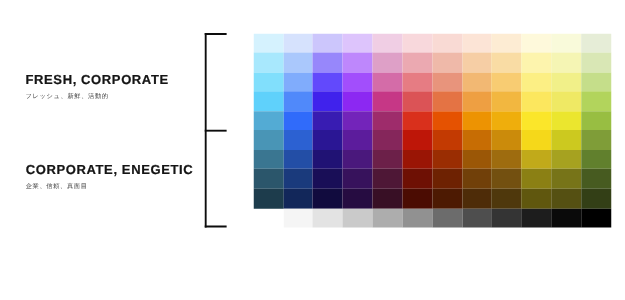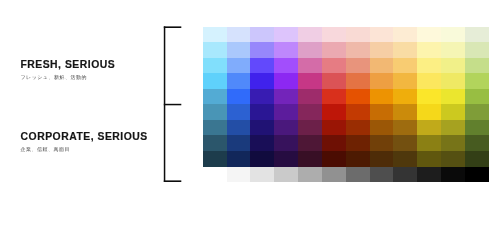--- a/index.html
+++ b/index.html
@@ -44,26 +44,26 @@
 
   .grays { position:absolute; left:226.55px; top:166.9px; display:flex; }
   .gcell { width:23.85px; height:14.8px; }
 </style>
 </head>
 <body>
 
 <div class="stage">
 
   <div class="label-block" id="lbl-fresh">
-    <div class="label-title">FRESH, SERIOUS</div>
+    <div class="label-title">FRESH, CORPORATE</div>
     <div class="label-sub">フレッシュ、新鮮、活動的</div>
   </div>
 
   <div class="label-block" id="lbl-corp">
-    <div class="label-title">CORPORATE, SERIOUS</div>
+    <div class="label-title">CORPORATE, ENEGETIC</div>
     <div class="label-sub">企業、信頼、真面目</div>
   </div>
 
   <svg class="bracket" viewBox="0 0 500 209" width="500" height="209">
     <rect x="163.8" y="26.4" width="1.5" height="155.6" fill="#0d0d0d"></rect>
     <rect x="163.8" y="26.4" width="17.5" height="1.6" fill="#0d0d0d"></rect>
     <rect x="163.8" y="103.8" width="17.5" height="1.5" fill="#0d0d0d"></rect>
     <rect x="163.8" y="180.4" width="17.5" height="1.6" fill="#0d0d0d"></rect>
   </svg>
 

